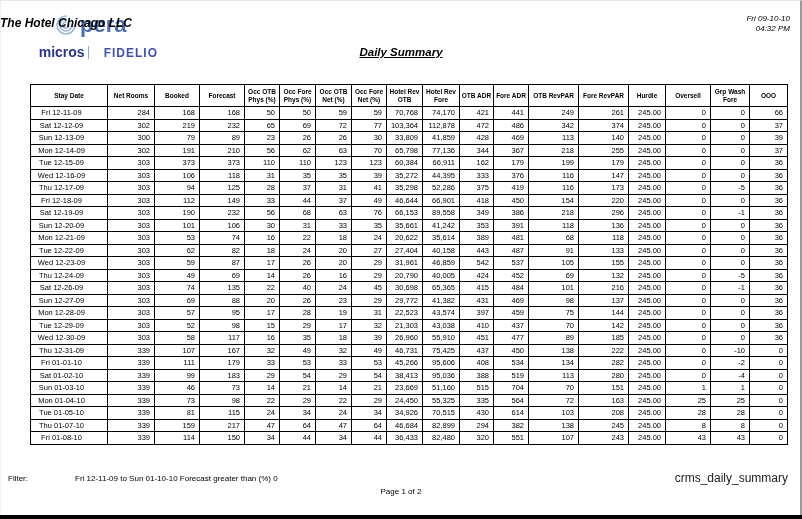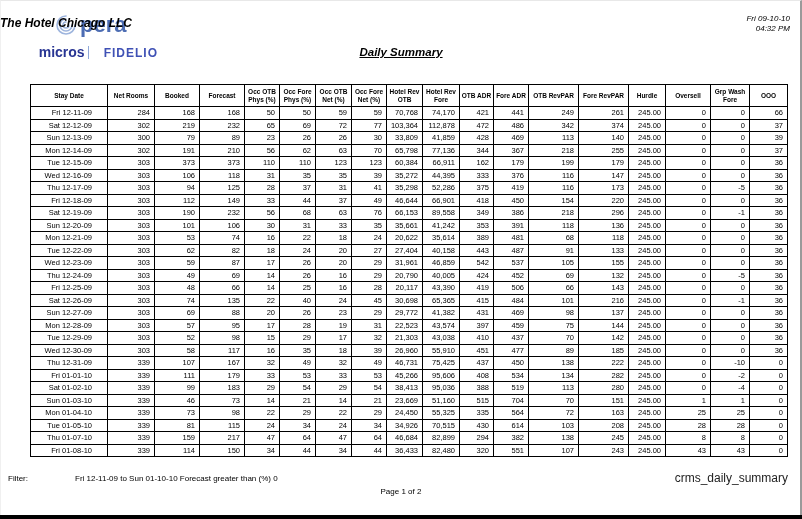--- a/index.html
+++ b/index.html
@@ -54,21 +54,21 @@
     padding:0;
   }
   table.report th{
     height:21px;font-size:6.5px;line-height:7.5px;font-weight:bold;
     text-align:center;vertical-align:middle;background:#fff;
   }
   table.report td{
     height:11.5px;font-size:7.5px;line-height:11.5px;
     text-align:right;padding-right:4px;white-space:nowrap;
   }
-  table.report td.date-cell{padding-right:15px;}
+  table.report td.date-cell{text-align:center;padding-right:15px;}
 
   
   .footer-filter-label{position:absolute;left:8px;top:474px;font-size:8px;}
   .footer-filter-value{position:absolute;left:75px;top:474px;font-size:8px;}
   .footer-report-id{position:absolute;right:14px;top:471px;font-size:12px;color:#222;}
   .footer-page{position:absolute;left:0;right:0;top:487px;text-align:center;font-size:8px;}
 </style>
 </head>
 <body>
 
@@ -420,40 +420,20 @@
         <td>424</td>
         <td>452</td>
         <td>69</td>
         <td>132</td>
         <td>245.00</td>
         <td>0</td>
         <td>-5</td>
         <td>36</td>
       </tr>
       <tr>
-        <td class="date-cell">Fri 12-25-09</td>
-        <td>303</td>
-        <td>48</td>
-        <td>66</td>
-        <td>14</td>
-        <td>25</td>
-        <td>16</td>
-        <td>28</td>
-        <td>20,117</td>
-        <td>43,390</td>
-        <td>419</td>
-        <td>506</td>
-        <td>66</td>
-        <td>143</td>
-        <td>245.00</td>
-        <td>0</td>
-        <td>0</td>
-        <td>36</td>
-      </tr>
-      <tr>
         <td class="date-cell">Sat 12-26-09</td>
         <td>303</td>
         <td>74</td>
         <td>135</td>
         <td>22</td>
         <td>40</td>
         <td>24</td>
         <td>45</td>
         <td>30,698</td>
         <td>65,365</td>

